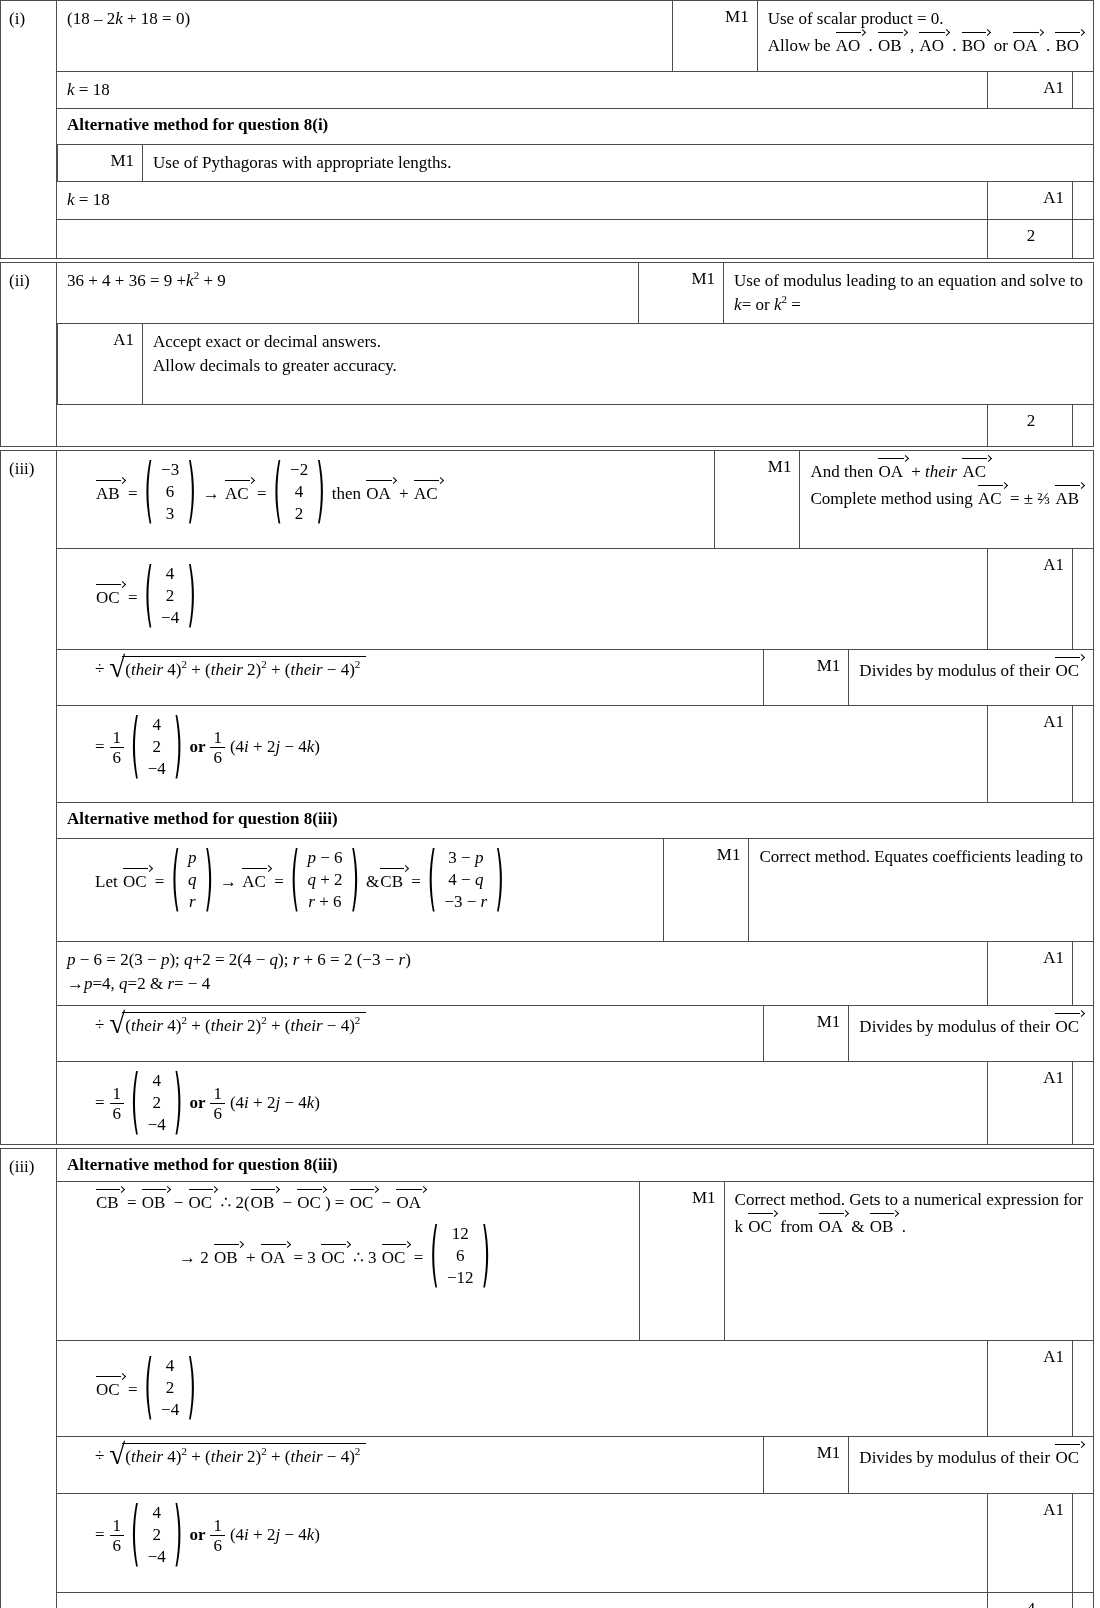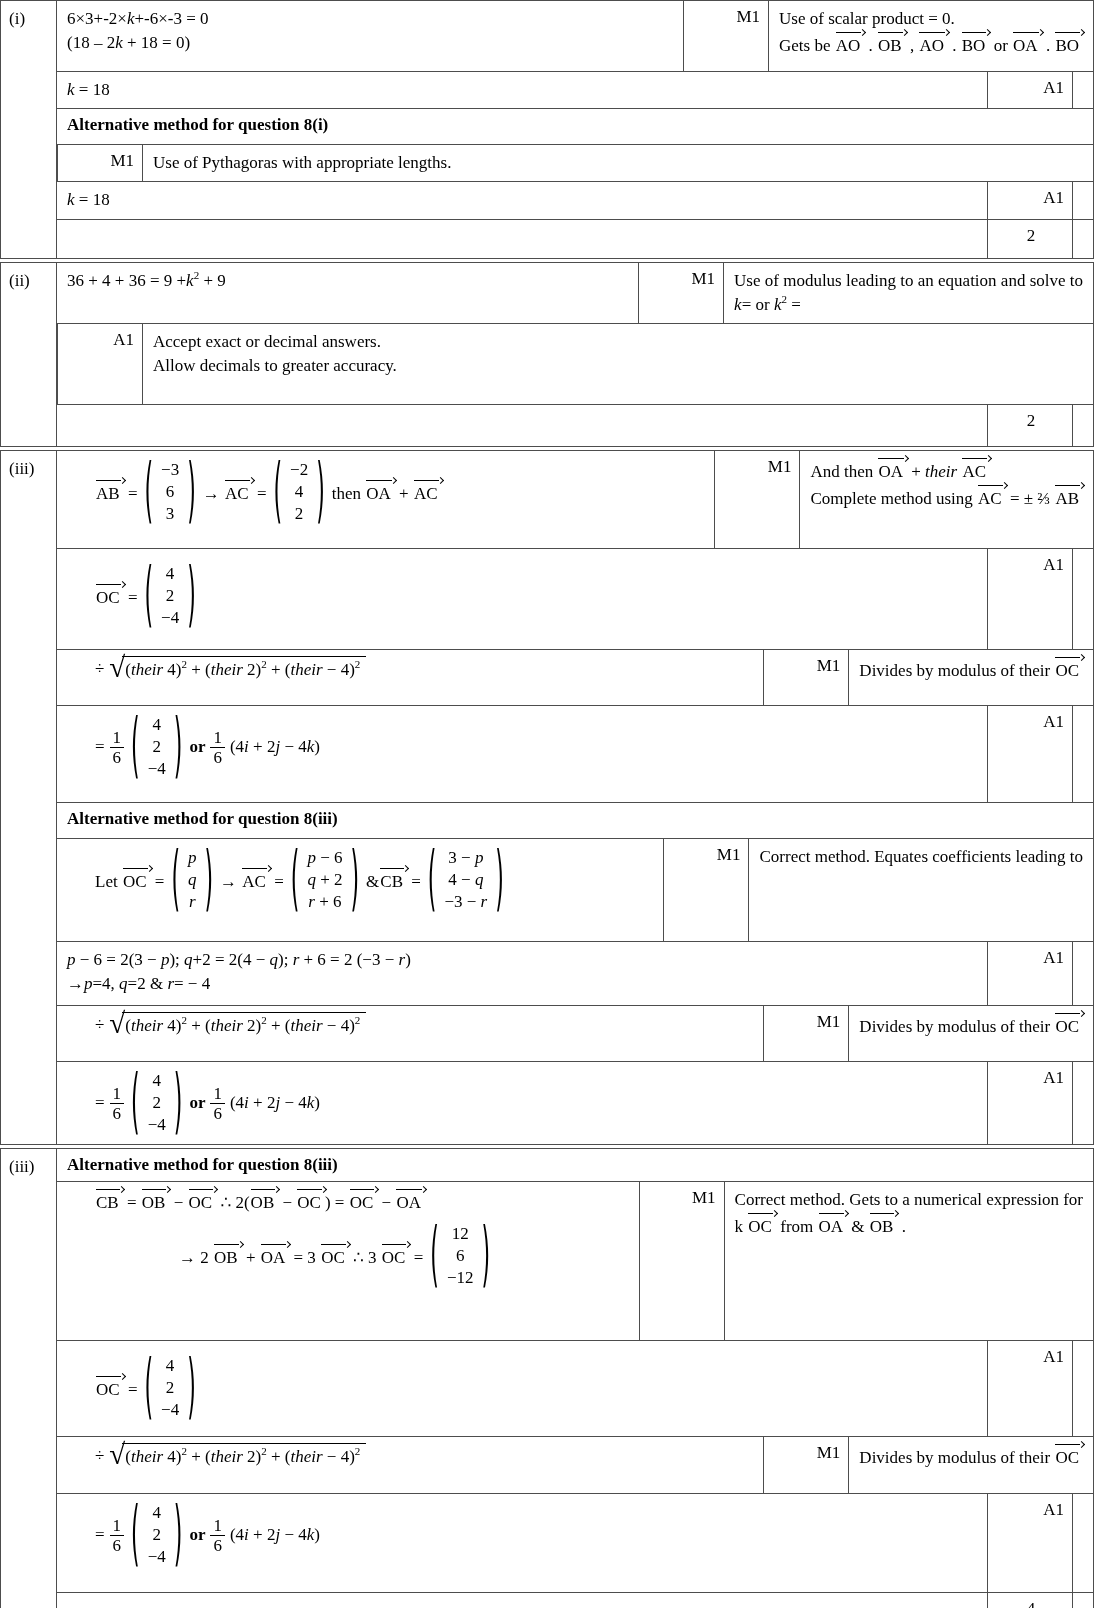--- a/index.html
+++ b/index.html
@@ -41,27 +41,26 @@
 </head>
 <body>
 
 <div class="page">
 
   <section class="sec">
     <div class="part-col">(i)</div>
     <div class="rows">
       <div class="row" style="min-height:70px">
         <div class="cell ans">
-          <div class="mline"><span>6×3+-2×</span><span class="tok-i">k</span><span>+-6×-3 = 0</span></div>
           <div class="mline"><span>(18 – 2</span><span class="tok-i">k</span><span> + 18 = 0)</span></div>
         </div>
         <div class="cell mark">M1</div>
         <div class="cell guide">
           <div class="mline">Use of scalar product = 0.</div>
-          <div class="mline"><span>Gets be </span><span class="vec">AO</span><span> . </span><span class="vec">OB</span><span> ,  </span><span class="vec">AO</span><span> . </span><span class="vec">BO</span><span>  or  </span><span class="vec">OA</span><span> . </span><span class="vec">BO</span></div>
+          <div class="mline"><span>Allow be </span><span class="vec">AO</span><span> . </span><span class="vec">OB</span><span> ,  </span><span class="vec">AO</span><span> . </span><span class="vec">BO</span><span>  or  </span><span class="vec">OA</span><span> . </span><span class="vec">BO</span></div>
         </div>
       </div>
       <div class="row" style="min-height:35px">
         <div class="cell ans">
           <div class="mline"><span class="tok-i">k</span><span> = 18</span></div>
         </div>
         <div class="cell mark">A1</div>
         <div class="cell guide"></div>
       </div>
       <div class="row" style="min-height:35px">

